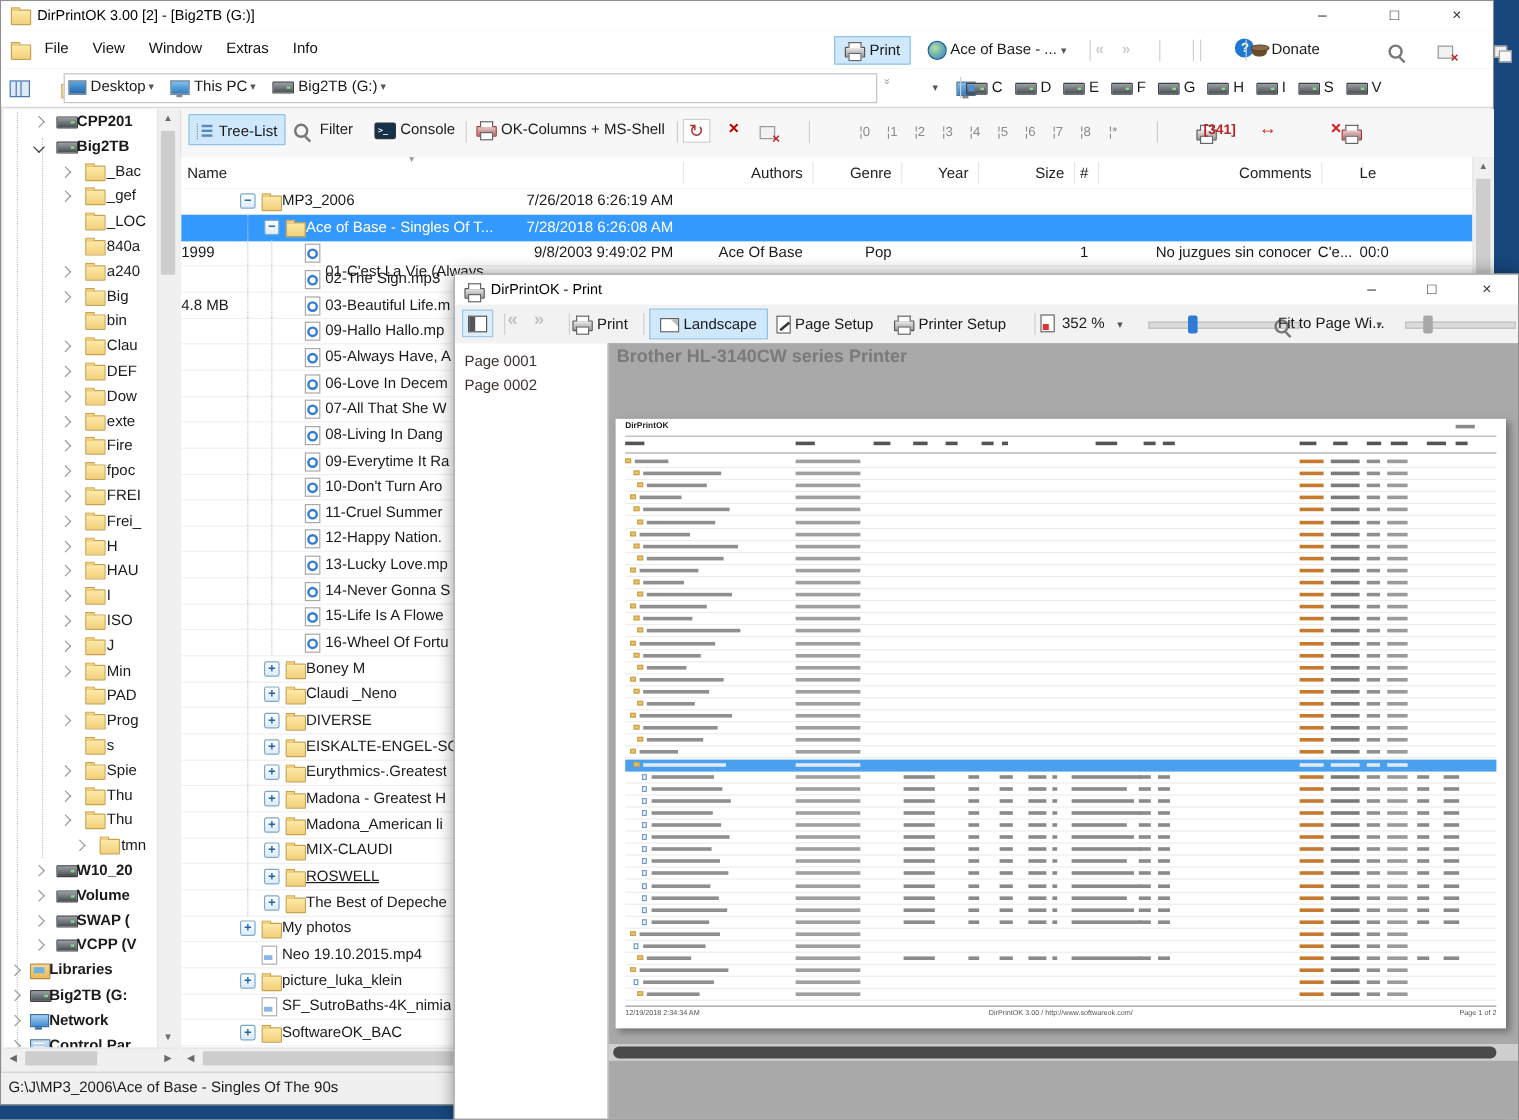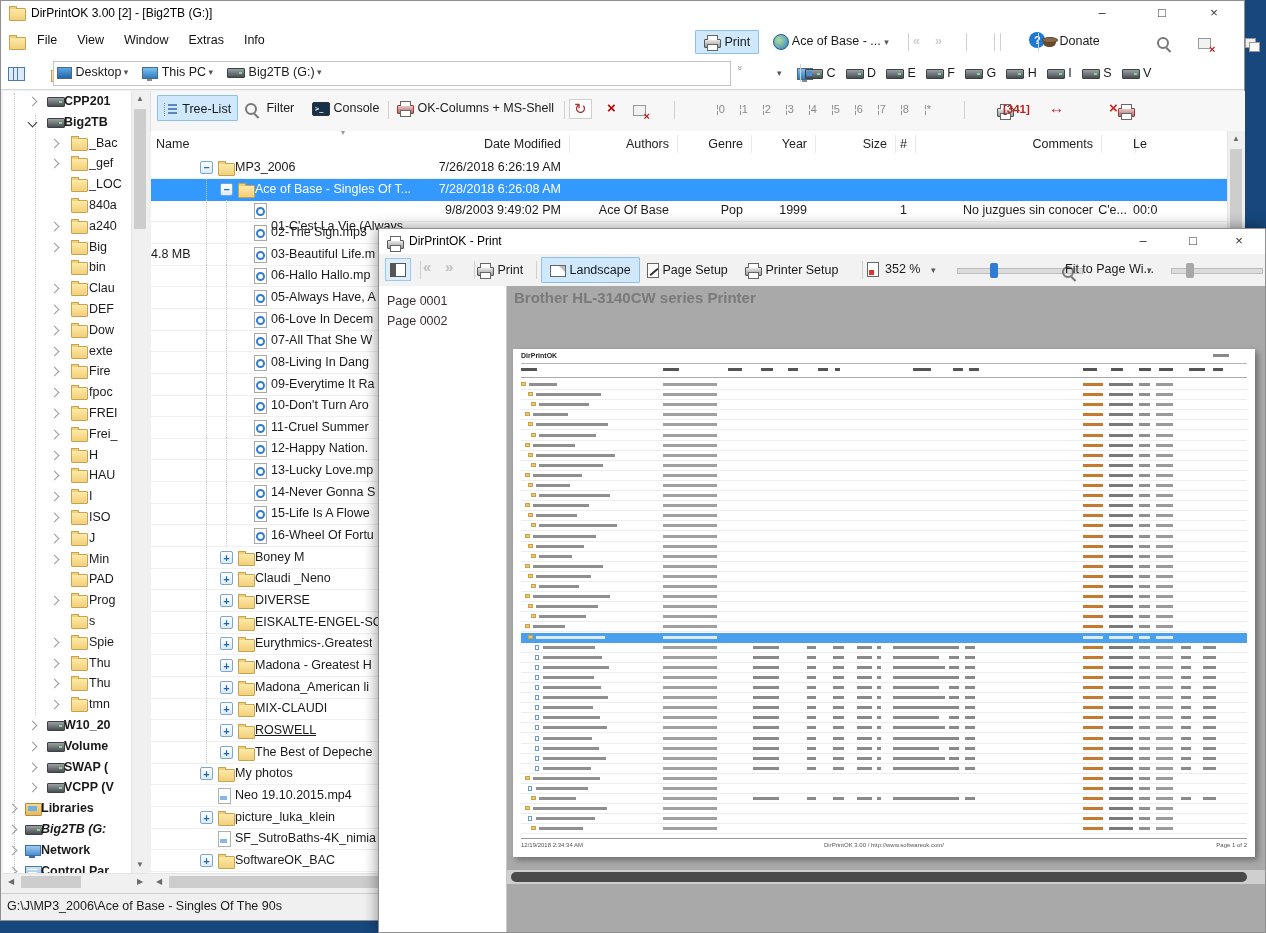--- a/index.html
+++ b/index.html
@@ -288,21 +288,21 @@
       <div style="position: absolute; left: 0px; top: 561.6px; width: 100%; height: 21px;">
         <div class="chev" style="left: 48px; top: 7px;"></div>
         <div class="ic ic-folder" style="position: absolute; left: 68px; top: 5px;"></div>
         <div style="position: absolute; left: 86px; top: 3px; white-space: nowrap; font-weight: normal;">Thu</div>
       </div>
       <div style="position: absolute; left: 0px; top: 582.4px; width: 100%; height: 21px;">
         <div class="chev" style="left: 48px; top: 7px;"></div>
         <div class="ic ic-folder" style="position: absolute; left: 68px; top: 5px;"></div>
         <div style="position: absolute; left: 86px; top: 3px; white-space: nowrap; font-weight: normal;">Thu</div>
       </div>
-      <div style="position: absolute; left: 0px; top: 603.2px; width: 100%; height: 21px;">
+      <div style="position: absolute; left: 12px; top: 603.2px; width: 100%; height: 21px;">
         <div class="chev" style="left: 48px; top: 7px;"></div>
         <div class="ic ic-folder" style="position: absolute; left: 68px; top: 5px;"></div>
         <div style="position: absolute; left: 86px; top: 3px; white-space: nowrap; font-weight: normal;">tmn</div>
       </div>
       <div style="position: absolute; left: 0px; top: 624px; width: 100%; height: 21px;">
         <div class="chev" style="left: 26px; top: 7px;"></div>
         <div class="ic ic-drive" style="position: absolute; left: 44px; top: 6px;"></div>
         <div style="position: absolute; left: 61px; top: 3px; white-space: nowrap; font-weight: bold;">W10_20</div>
       </div>
       <div style="position: absolute; left: 0px; top: 644.8px; width: 100%; height: 21px;">
@@ -318,21 +318,21 @@
       <div style="position: absolute; left: 0px; top: 686.4px; width: 100%; height: 21px;">
         <div class="chev" style="left: 26px; top: 7px;"></div>
         <div class="ic ic-drive" style="position: absolute; left: 44px; top: 6px;"></div>
         <div style="position: absolute; left: 61px; top: 3px; white-space: nowrap; font-weight: bold;">VCPP (V</div>
       </div>
       <div style="position: absolute; left: 0px; top: 707.2px; width: 100%; height: 21px;">
         <div class="chev" style="left: 6px; top: 7px;"></div>
         <div class="ic ic-lib" style="position: absolute; left: 22px; top: 5px;"></div>
         <div style="position: absolute; left: 38px; top: 3px; white-space: nowrap; font-weight: bold;">Libraries</div>
       </div>
-      <div style="position: absolute; left: 0px; top: 728px; width: 100%; height: 21px; font-style: italic;">
+      <div style="position: absolute; left: 0px; top: 728px; width: 100%; height: 21px;">
         <div class="chev" style="left: 6px; top: 7px;"></div>
         <div class="ic ic-drive" style="position: absolute; left: 22px; top: 6px;"></div>
         <div style="position: absolute; left: 38px; top: 3px; white-space: nowrap; font-weight: bold;">Big2TB (G:</div>
       </div>
       <div style="position: absolute; left: 0px; top: 748.8px; width: 100%; height: 21px;">
         <div class="chev" style="left: 6px; top: 7px;"></div>
         <div class="ic ic-net" style="position: absolute; left: 22px; top: 5px;"></div>
         <div style="position: absolute; left: 38px; top: 3px; white-space: nowrap; font-weight: bold;">Network</div>
       </div>
       <div style="position: absolute; left: 0px; top: 769.6px; width: 100%; height: 21px;">
@@ -377,21 +377,20 @@
     <span class="sep abs" style="left:808px;top:10px"></span>
     <span class="ic ic-printer abs" style="left:830px;top:13px"></span>
     <span class="abs" style="left:852px;top:12px;color:#b22;font-size:11.5px;font-weight:bold">[341]</span>
     <span class="abs" style="left:898px;top:8px;color:#c22;font-weight:bold;font-size:15px">↔</span>
     <span class="ic ic-printer red abs" style="left:930px;top:13px"></span>
     <span class="abs" style="left:958px;top:8px;color:#c22;font-weight:bold;font-size:15px">×</span>
   </div>
 
   <div id="lheader" class="abs" style="left:150px;top:130px;width:1076px;height:26px;background:#fff;border-bottom:1px solid #dcdcdc">
       <span class="hcell" style="left: 5px;">Name</span>
-      <span class="hcell" style="left: 0px; width: 410px; text-align: right;">Date Modified</span>
       <span class="hsep" style="left: 418px;"></span>
       <span class="hcell" style="left: 0px; width: 518px; text-align: right;">Authors</span>
       <span class="hsep" style="left: 526px;"></span>
       <span class="hcell" style="left: 0px; width: 592px; text-align: right;">Genre</span>
       <span class="hsep" style="left: 600px;"></span>
       <span class="hcell" style="left: 0px; width: 656px; text-align: right;">Year</span>
       <span class="hsep" style="left: 664px;"></span>
       <span class="hcell" style="left: 0px; width: 736px; text-align: right;">Size</span>
       <span class="hsep" style="left: 744px;"></span>
       <span class="hcell" style="left: 0px; width: 756px; text-align: right;">#</span>
@@ -423,21 +422,21 @@
         <div class="cell" style="left: 0px; width: 410px; text-align: right;">7/28/2018 6:26:08 AM</div>
       </div>
       <div class="lrow" style="top: 43.3px;">
         <div class="guide" style="left: 55px;"></div>
         <div class="guide" style="left: 75px;"></div>
         <div class="ic ic-mp3" style="position: absolute; left: 103px; top: 3px;"></div>
         <div class="cell" style="left: 120px; margin-top: 16px;">01-C'est La Vie (Always ...</div>
         <div class="cell" style="left: 0px; width: 410px; text-align: right;">9/8/2003 9:49:02 PM</div>
         <div class="cell" style="left: 0px; width: 518px; text-align: right;">Ace Of Base</div>
         <div class="cell" style="left: 0px; width: 592px; text-align: right;">Pop</div>
-        <div class="cell" style="left: 0px; width: 656px; text-align: right;">1999</div>
+        <div class="cell" style="left: 0px; width: 656px; ">1999</div>
         <div class="cell" style="left: 0px; width: 736px; text-align: left; margin-top: 44px;">4.8 MB</div>
         <div class="cell" style="left: 0px; width: 756px; text-align: right;">1</div>
         <div class="cell" style="left: 0px; width: 942px; text-align: right;">No juzgues sin conocer</div>
         <div class="cell" style="left: 0px; width: 976px; text-align: right;">C'e...</div>
         <div class="cell" style="left: 982px;">00:0</div>
       </div>
       <div class="lrow" style="top: 64.95px;">
         <div class="guide" style="left: 55px;"></div>
         <div class="guide" style="left: 75px;"></div>
         <div class="ic ic-mp3" style="position: absolute; left: 103px; top: 3px;"></div>
@@ -446,21 +445,21 @@
       <div class="lrow" style="top: 86.6px;">
         <div class="guide" style="left: 55px;"></div>
         <div class="guide" style="left: 75px;"></div>
         <div class="ic ic-mp3" style="position: absolute; left: 103px; top: 3px;"></div>
         <div class="cell" style="left: 120px;">03-Beautiful Life.m</div>
       </div>
       <div class="lrow" style="top: 108.25px;">
         <div class="guide" style="left: 55px;"></div>
         <div class="guide" style="left: 75px;"></div>
         <div class="ic ic-mp3" style="position: absolute; left: 103px; top: 3px;"></div>
-        <div class="cell" style="left: 120px;">06-Hallo Hallo.mp</div>
+        <div class="cell" style="left: 120px;">09-Hallo Hallo.mp</div>
       </div>
       <div class="lrow" style="top: 129.9px;">
         <div class="guide" style="left: 55px;"></div>
         <div class="guide" style="left: 75px;"></div>
         <div class="ic ic-mp3" style="position: absolute; left: 103px; top: 3px;"></div>
         <div class="cell" style="left: 120px;">05-Always Have, A</div>
       </div>
       <div class="lrow" style="top: 151.55px;">
         <div class="guide" style="left: 55px;"></div>
         <div class="guide" style="left: 75px;"></div>

